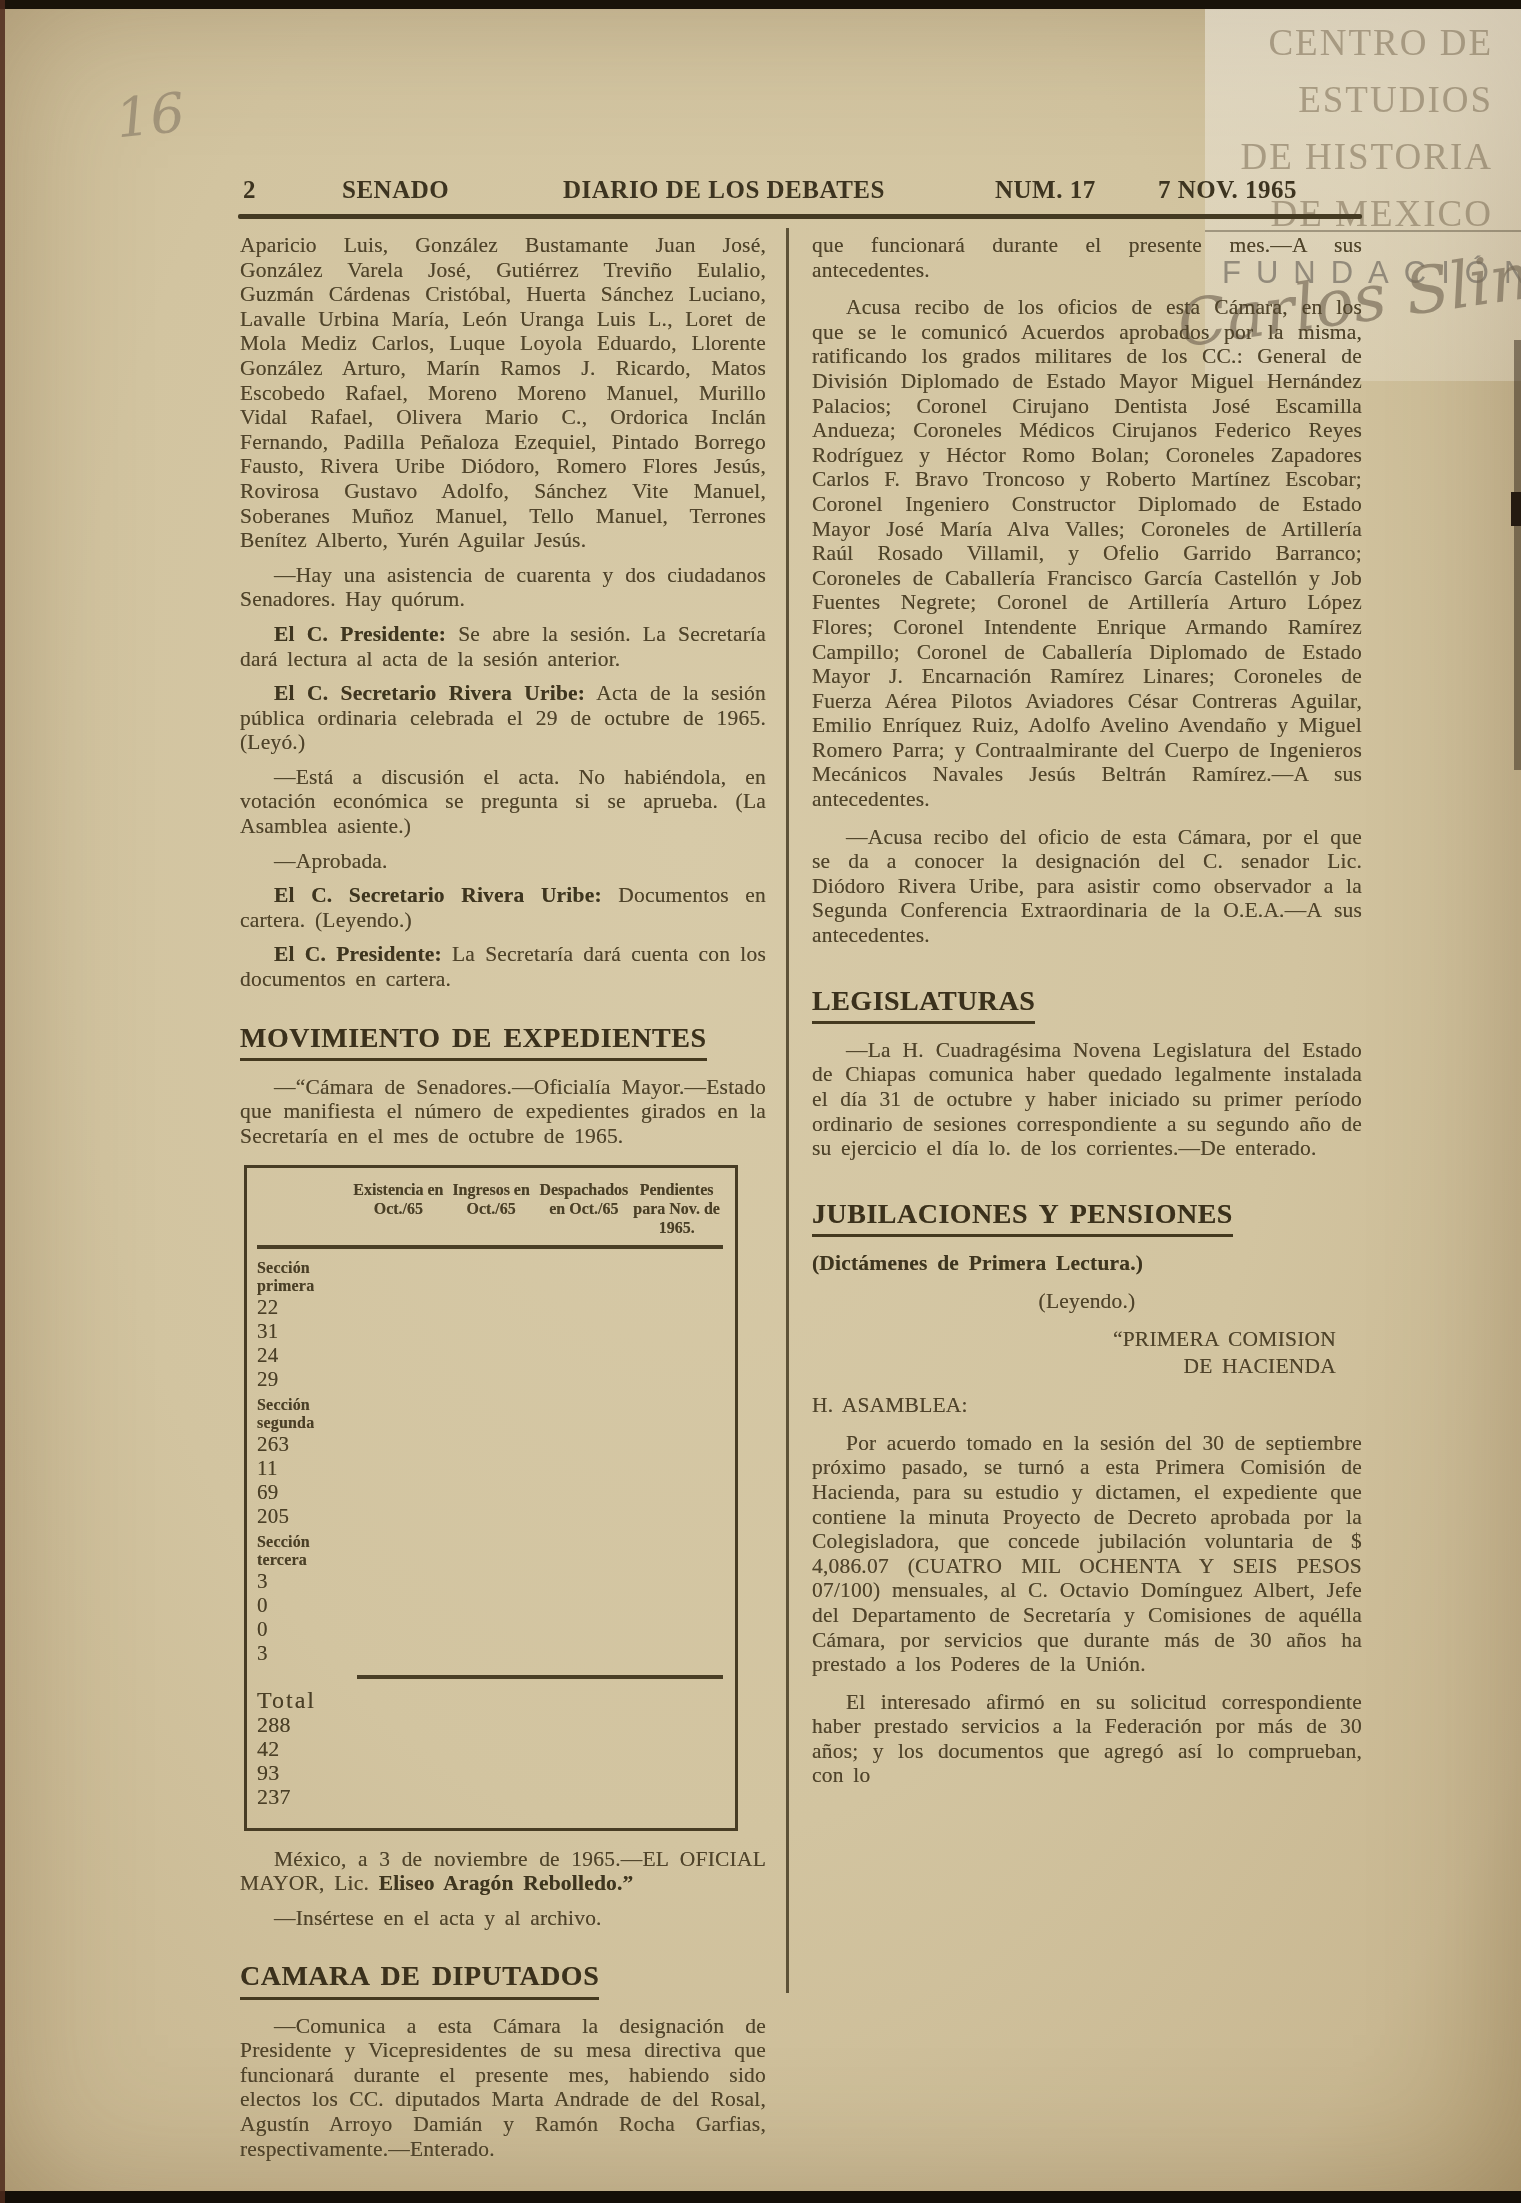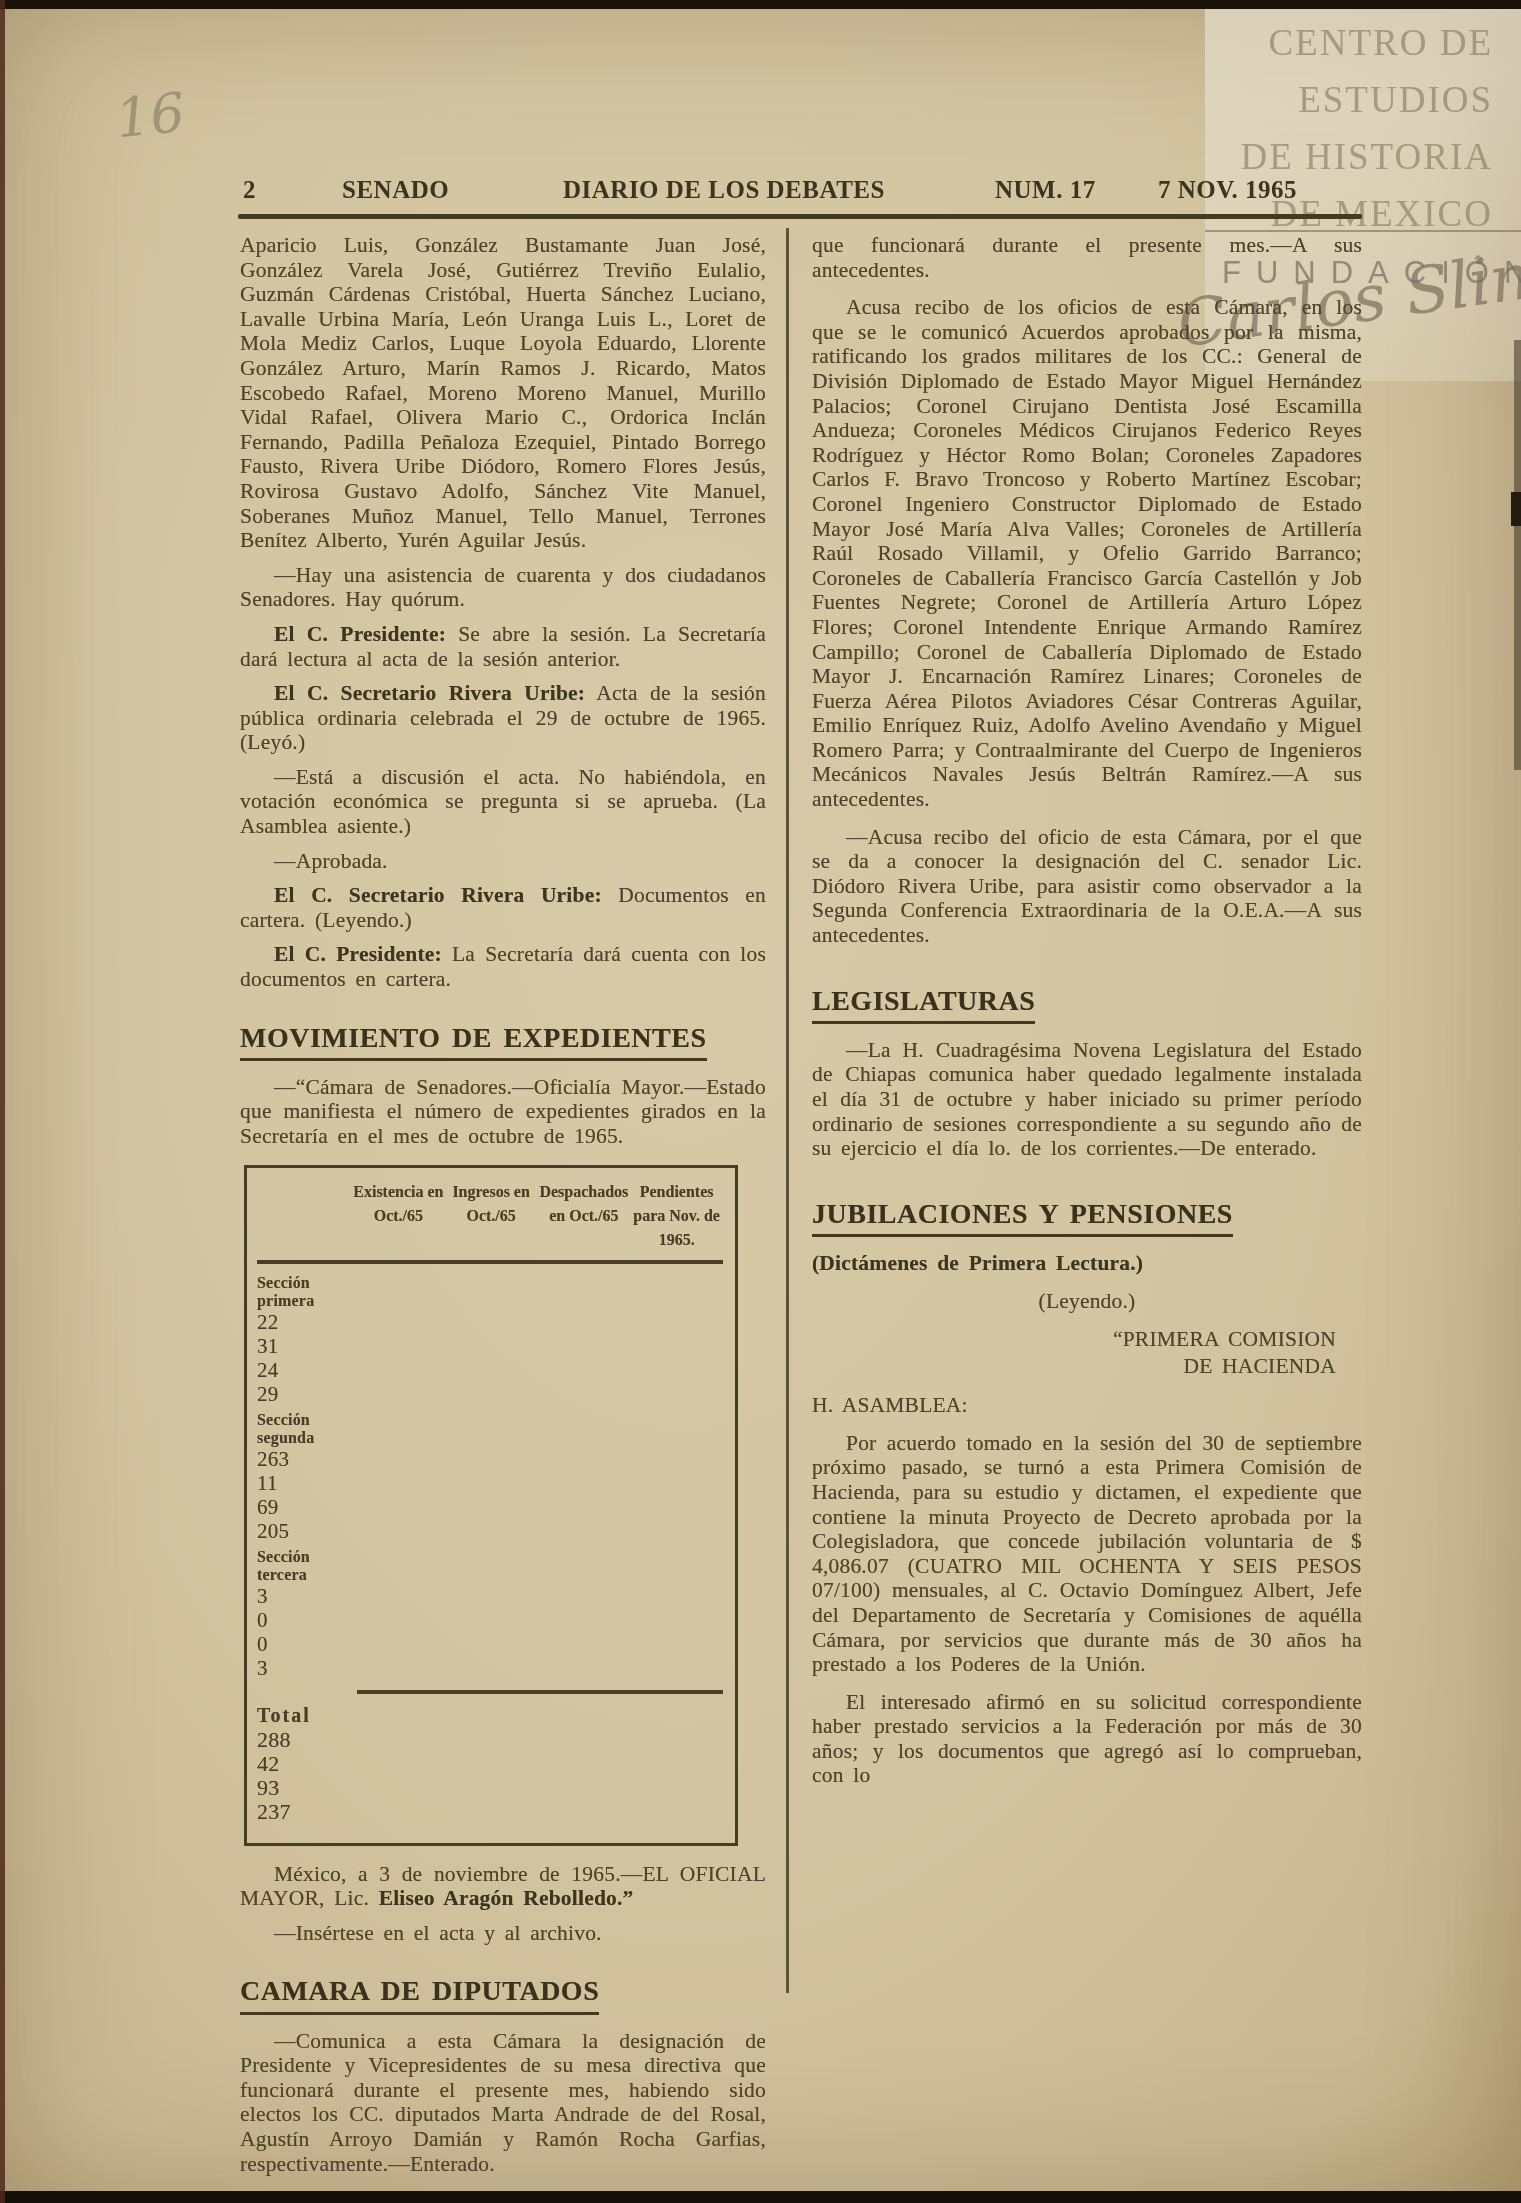--- a/index.html
+++ b/index.html
@@ -77,26 +77,26 @@
   .col-right h2.sec{margin-top:24px;}
   .divider{position:absolute;left:786px;top:228px;width:3px;height:1765px;background:#493e26;opacity:.85;}
   
   .table-box{
     border:3px solid #473c24;width:466px;margin:16px 0 16px 4px;
     padding:12px 12px 14px 10px;color:#4a3f26;
   }
   .t-head,.t-row{display:flex;align-items:flex-start;}
   .t-label{width:95px;flex:none;font-weight:bold;font-size:16px;line-height:18px;word-spacing:0;}
   .t-cell{flex:1;text-align:center;}
-  .t-h{font-weight:bold;font-size:16px;line-height:24px;word-spacing:0;letter-spacing:0;}
+  .t-h{font-weight:bold;font-size:16px;line-height:19px;word-spacing:0;letter-spacing:0;}
   .t-rule{height:4px;background:#4a3f26;margin:8px 0 10px 0;}
   .t-rule-total{margin-left:100px;margin-top:10px;margin-bottom:8px;}
   .t-row{margin:5px 0;flex-direction:column;}
   .t-val{font-size:21px;line-height:24px;}
-  .t-total .t-label{font-weight:bold;font-size:20px;letter-spacing:2px;line-height:26px;}
+  .t-total .t-label{font-weight:normal;font-size:24px;letter-spacing:2px;line-height:26px;}
   .t-total .t-val{font-size:22px;}
 </style>
 </head>
 <body>
 
 <div class="page">
 
   <div class="light-patch"></div>
 
   <div class="wm-center">

